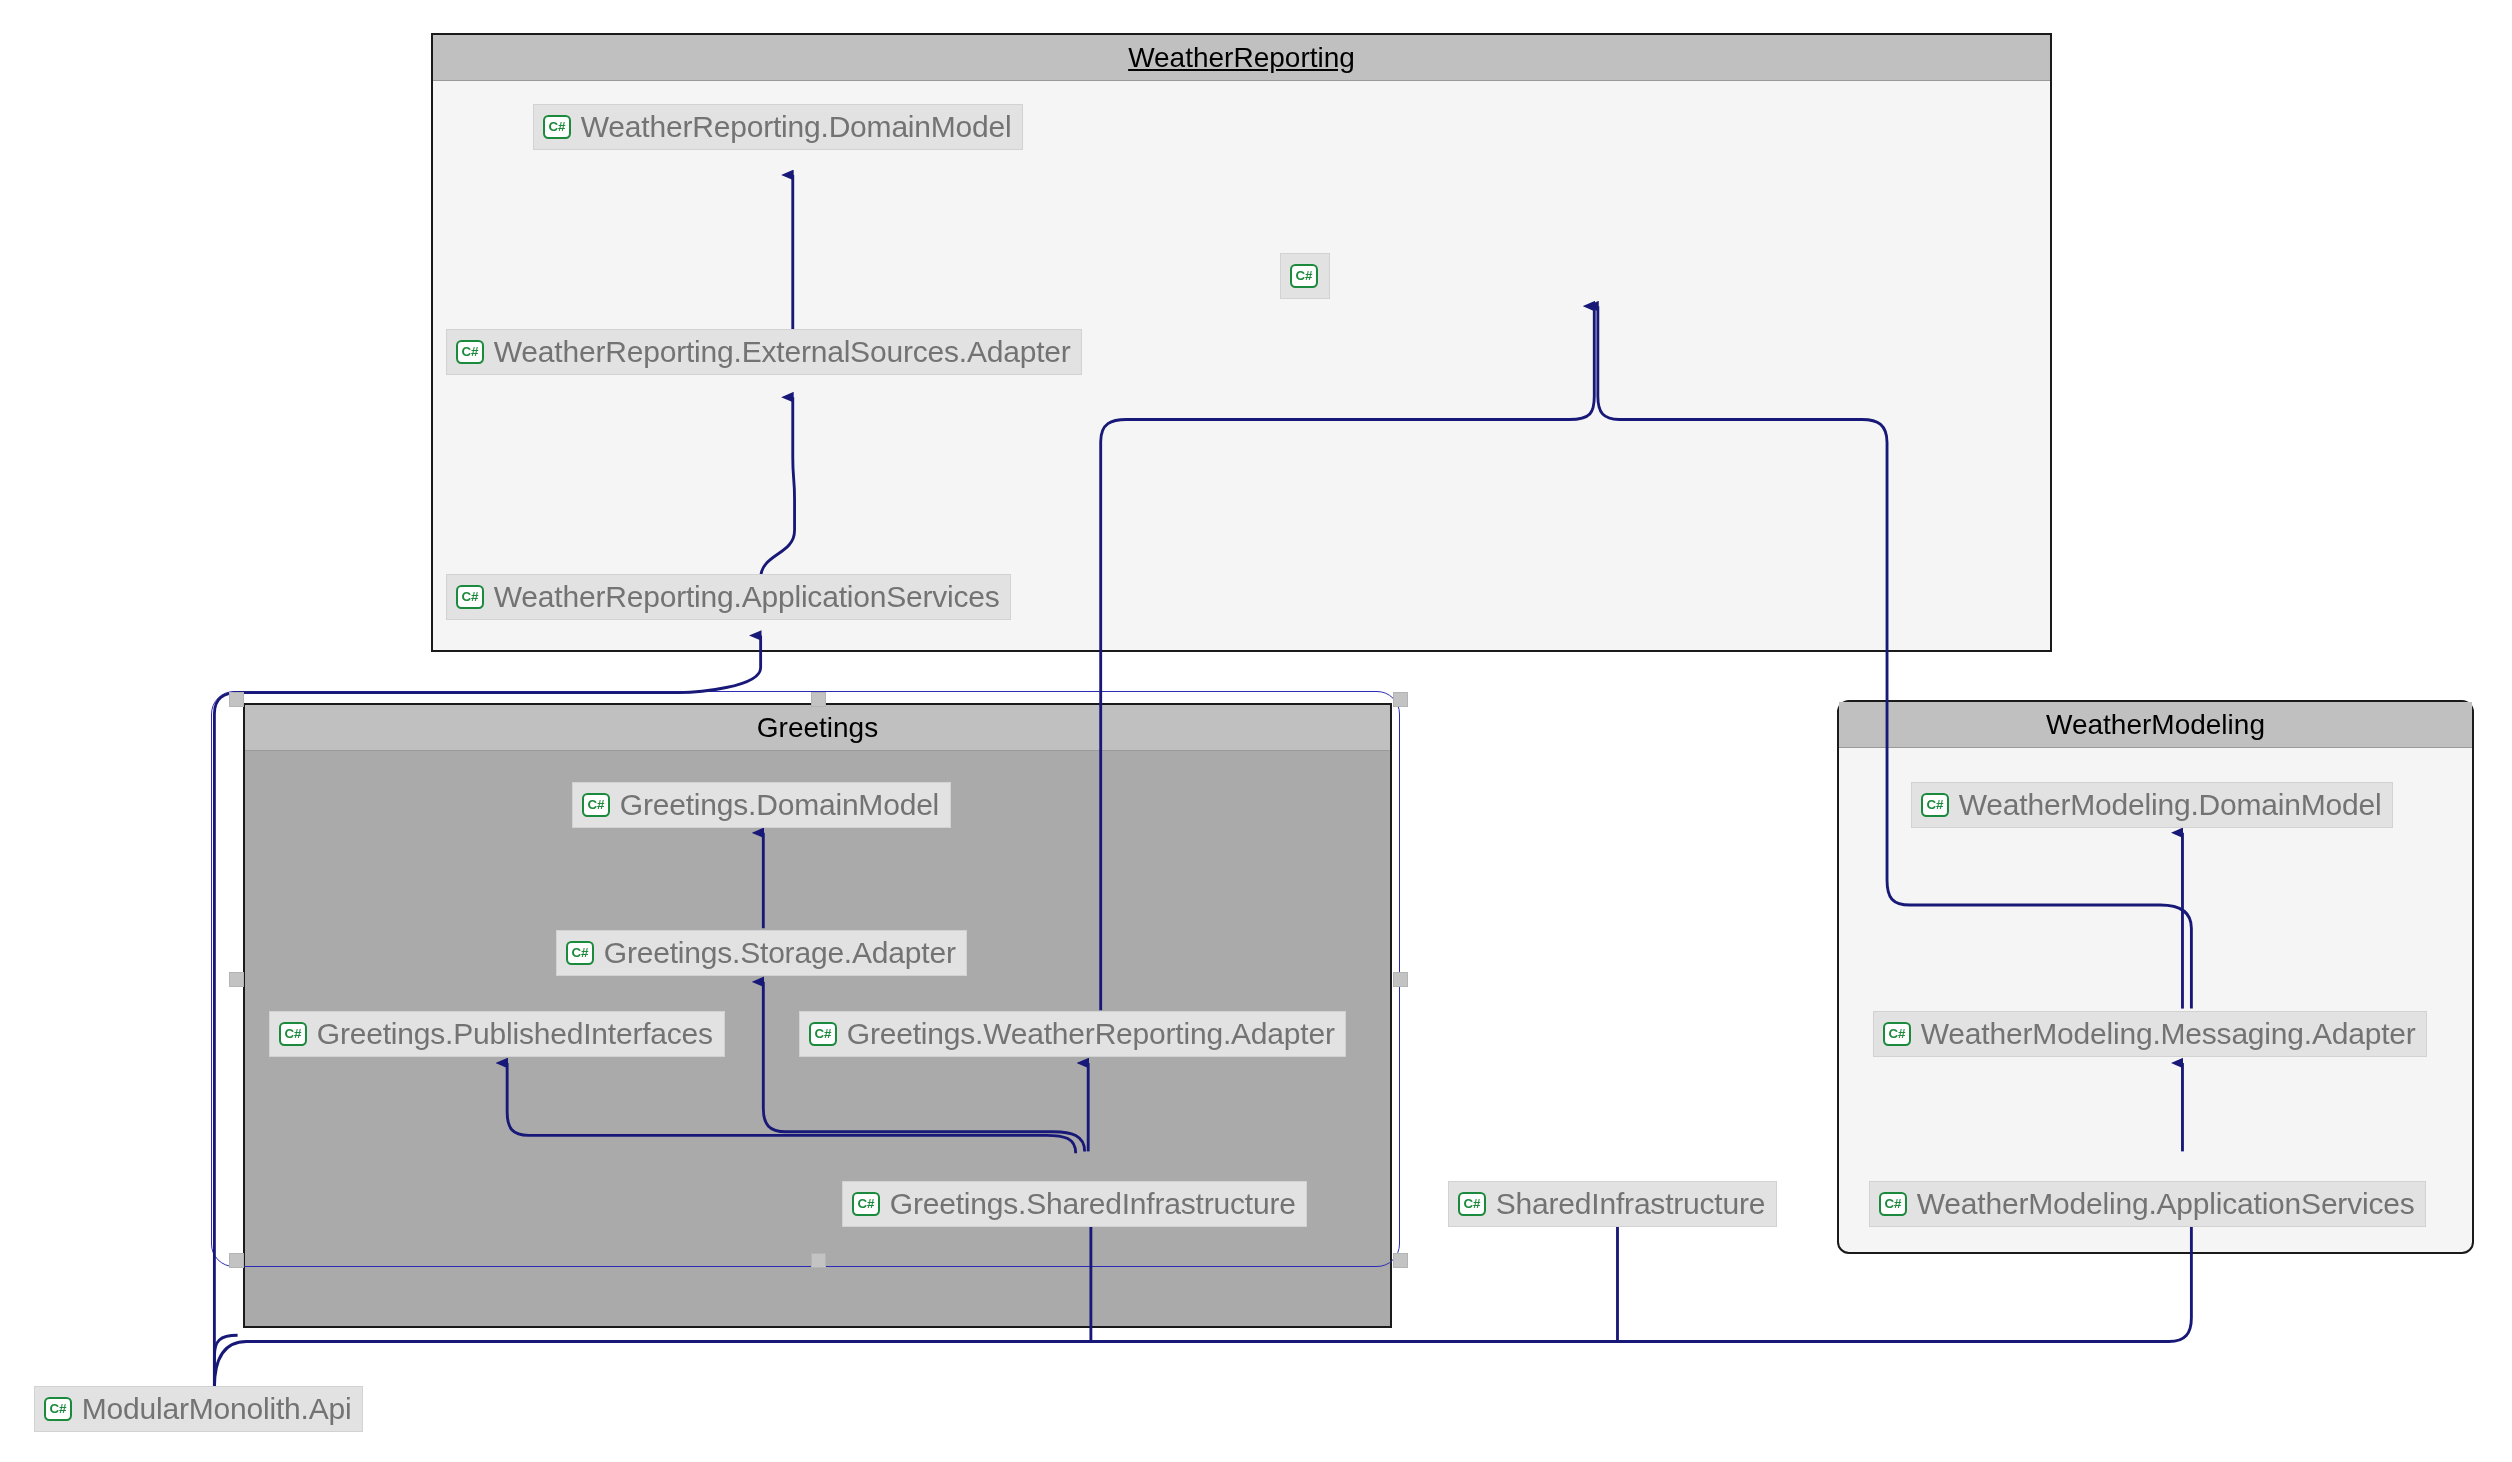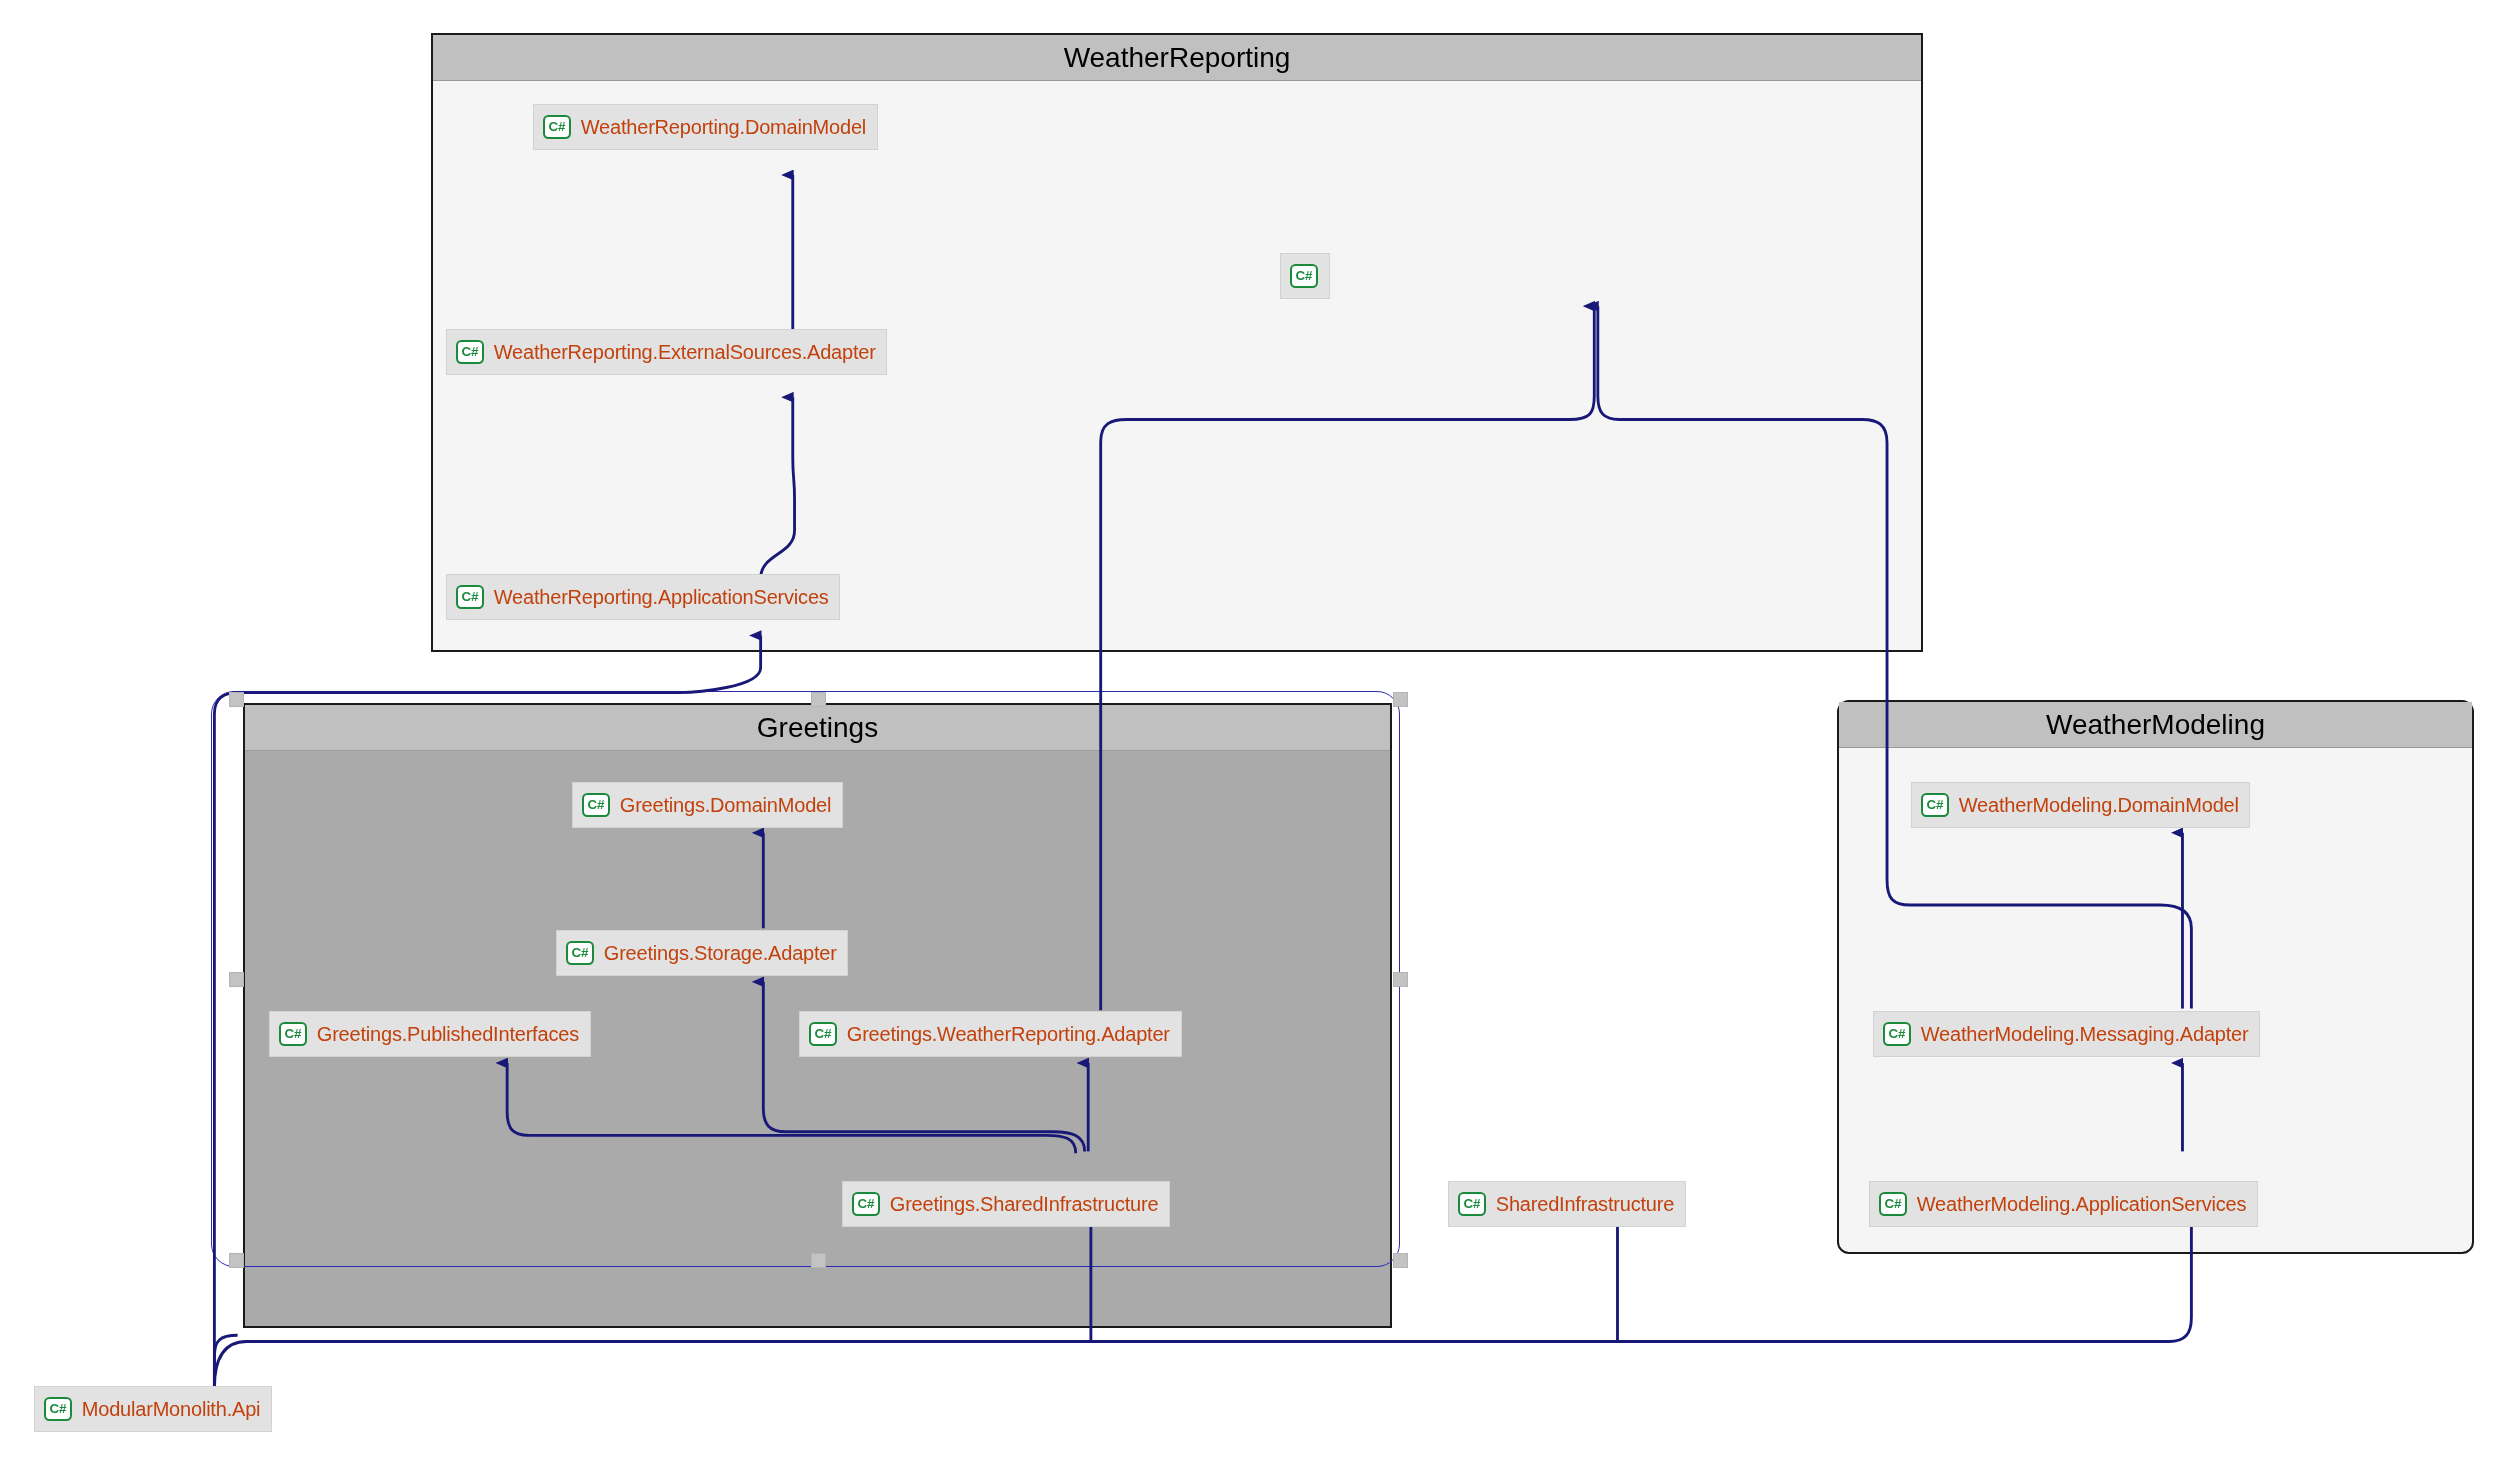--- a/index.html
+++ b/index.html
@@ -74,22 +74,22 @@
     background: #e2e2e2;
     border: 0.9px solid #d2d2d2;
     height: 46px;
     display: flex;
     align-items: center;
     padding: 0 10.7px 0 9px;
     white-space: nowrap;
     z-index: 20;
   }
   .node-label {
-    font-size: 20px;
-    color: #c2410c;
+    font-size: 30px;
+    color: #737373;
     margin-left: 9.8px;
     letter-spacing: -0.2px;
   }
   .cs-icon {
     flex: 0 0 auto;
     width: 24px;
     height: 20.5px;
     border: 2.2px solid #1c8a3c;
     border-radius: 5.4px;
     background: #ffffff;
@@ -199,21 +199,21 @@
 
       <path d="M 1812 1503
                C 1812 1488 1812 1480 1812 1462
                L 1812 1350" marker-end="url(#arrowhead)"></path>
 
     </g>
   </svg>
 
   <div class="sel-outline" style="left:211px; top:691px; width:1189px; height:576px;"></div>
 
-  <div class="group" style="left:431px; top:33px; width:1492px; height:619px;">
+  <div class="group" style="left:431px; top:33px; width:1621px; height:619px;text-decoration:underline;">
     <div class="group-header">WeatherReporting</div>
     <div class="group-body"></div>
   </div>
 
   <div class="group selected" style="left:243px; top:703px; width:1149px; height:625px;">
     <div class="group-header">Greetings</div>
     <div class="group-body"></div>
   </div>
 
   <div class="handle" style="left:229px; top:692px;"></div>

